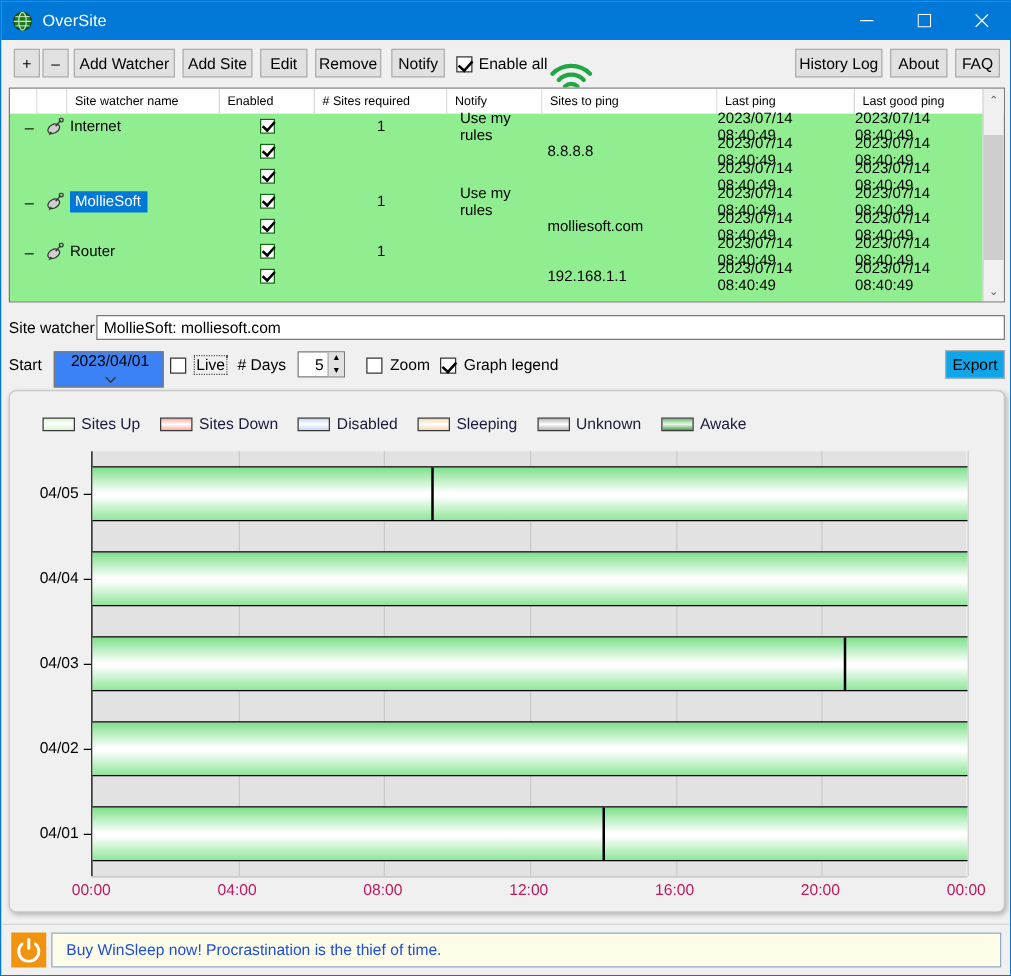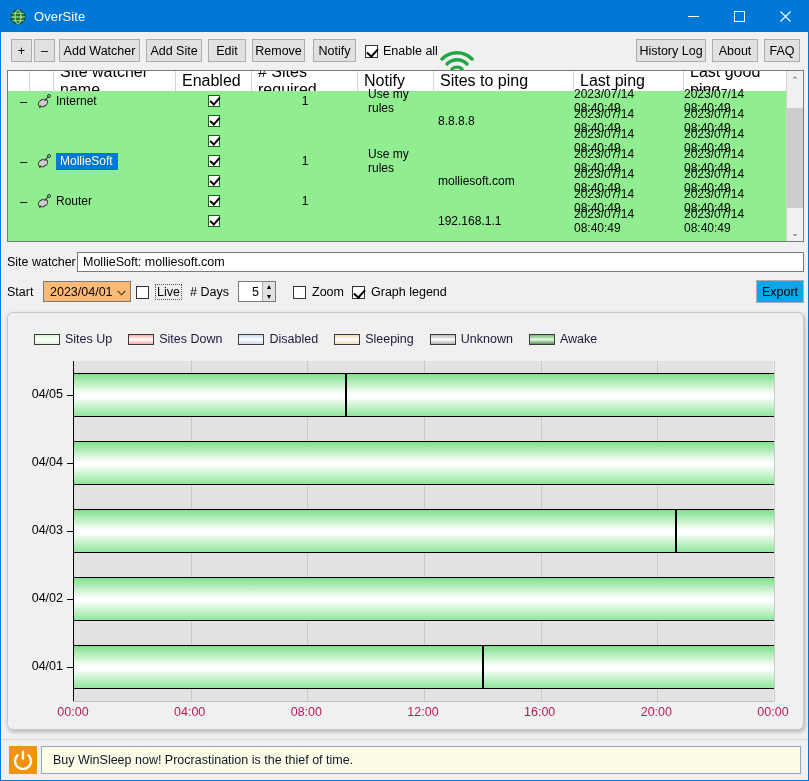--- a/index.html
+++ b/index.html
@@ -91,21 +91,21 @@
   #grid {
     position: absolute; left: 6px; top: 69px; width: 797px; height: 172px;
     border: 1px solid #7a7a7a;
     background: #fff;
     overflow: hidden;
   }
   #grid-head {
     position: relative; height: 20px;
     background: #ffffff;
     border-bottom: 1px solid #d0d0d0;
-    font-size: 16px;
+    font-size: 10px;
   }
   .hcell {
     position: absolute; top: 0; height: 20px;
     border-right: 1px solid #d8d8d8;
     display: flex; align-items: center;
     padding-left: 6px;
     color: #000;
     background: #fff;
   }
   #grid-body { position: relative; background: #90ee90; height: 151px; }
@@ -161,24 +161,24 @@
   }
 
   
   #opt-row {
     position: absolute; left: 6px; top: 280px; width: 797px; height: 22px;
     font-size: 12.5px;
   }
   .orow-item { position: absolute; top: 0; height: 22px; display: flex; align-items: center; }
   #opt-start { left: 0; }
   #start-combo {
-    position: absolute; left: 36px; top: 0; width: 88px; height: 21px;
-    background: #fdba74; border: 1px solid #7a7a7a;
+    position: absolute; left: 36px; top: 0; width: 88px; height: 29px;
+    background: #3b82f6; border: 1px solid #7a7a7a;
     display: flex; align-items: center; justify-content: space-between;
-    padding: 0 4px 0 6px; font-size: 12.5px;
+    padding: 0 4px 0 6px; font-size: 12.5px; flex-direction: column;
   }
   #opt-live { left: 129px; gap: 6px; }
   .focus-text { border: 1px dotted #555; padding: 0 1px; }
   #opt-days { left: 183px; }
   #days-spin {
     position: absolute; left: 231px; top: 0; width: 38px; height: 21px;
     border: 1px solid #7a7a7a; background: #fff;
     display: flex; align-items: center;
   }
   #days-val { flex: 1; text-align: right; padding-right: 3px; font-size: 12.5px; }
@@ -247,21 +247,21 @@
   }
   #power-icon {
     position: absolute; left: 7px; top: 6px; width: 28px; height: 28px;
     background: #f0930f;
     display: flex; align-items: center; justify-content: center;
   }
   #ad-banner {
     position: absolute; left: 39px; top: 6px; right: 7px; height: 28px;
     background: #fdfce6; border: 1px solid #8fa8c8;
     display: flex; align-items: center; padding-left: 11px;
-    font-size: 12.5px; color: #0f172a;
+    font-size: 12.5px; color: #1d4ed8;
   }
 </style>
 </head>
 <body>
 
 <div id="app">
 
   <div id="titlebar">
     <span id="title-icon">
       <svg width="16" height="16" viewBox="0 0 16 16">

